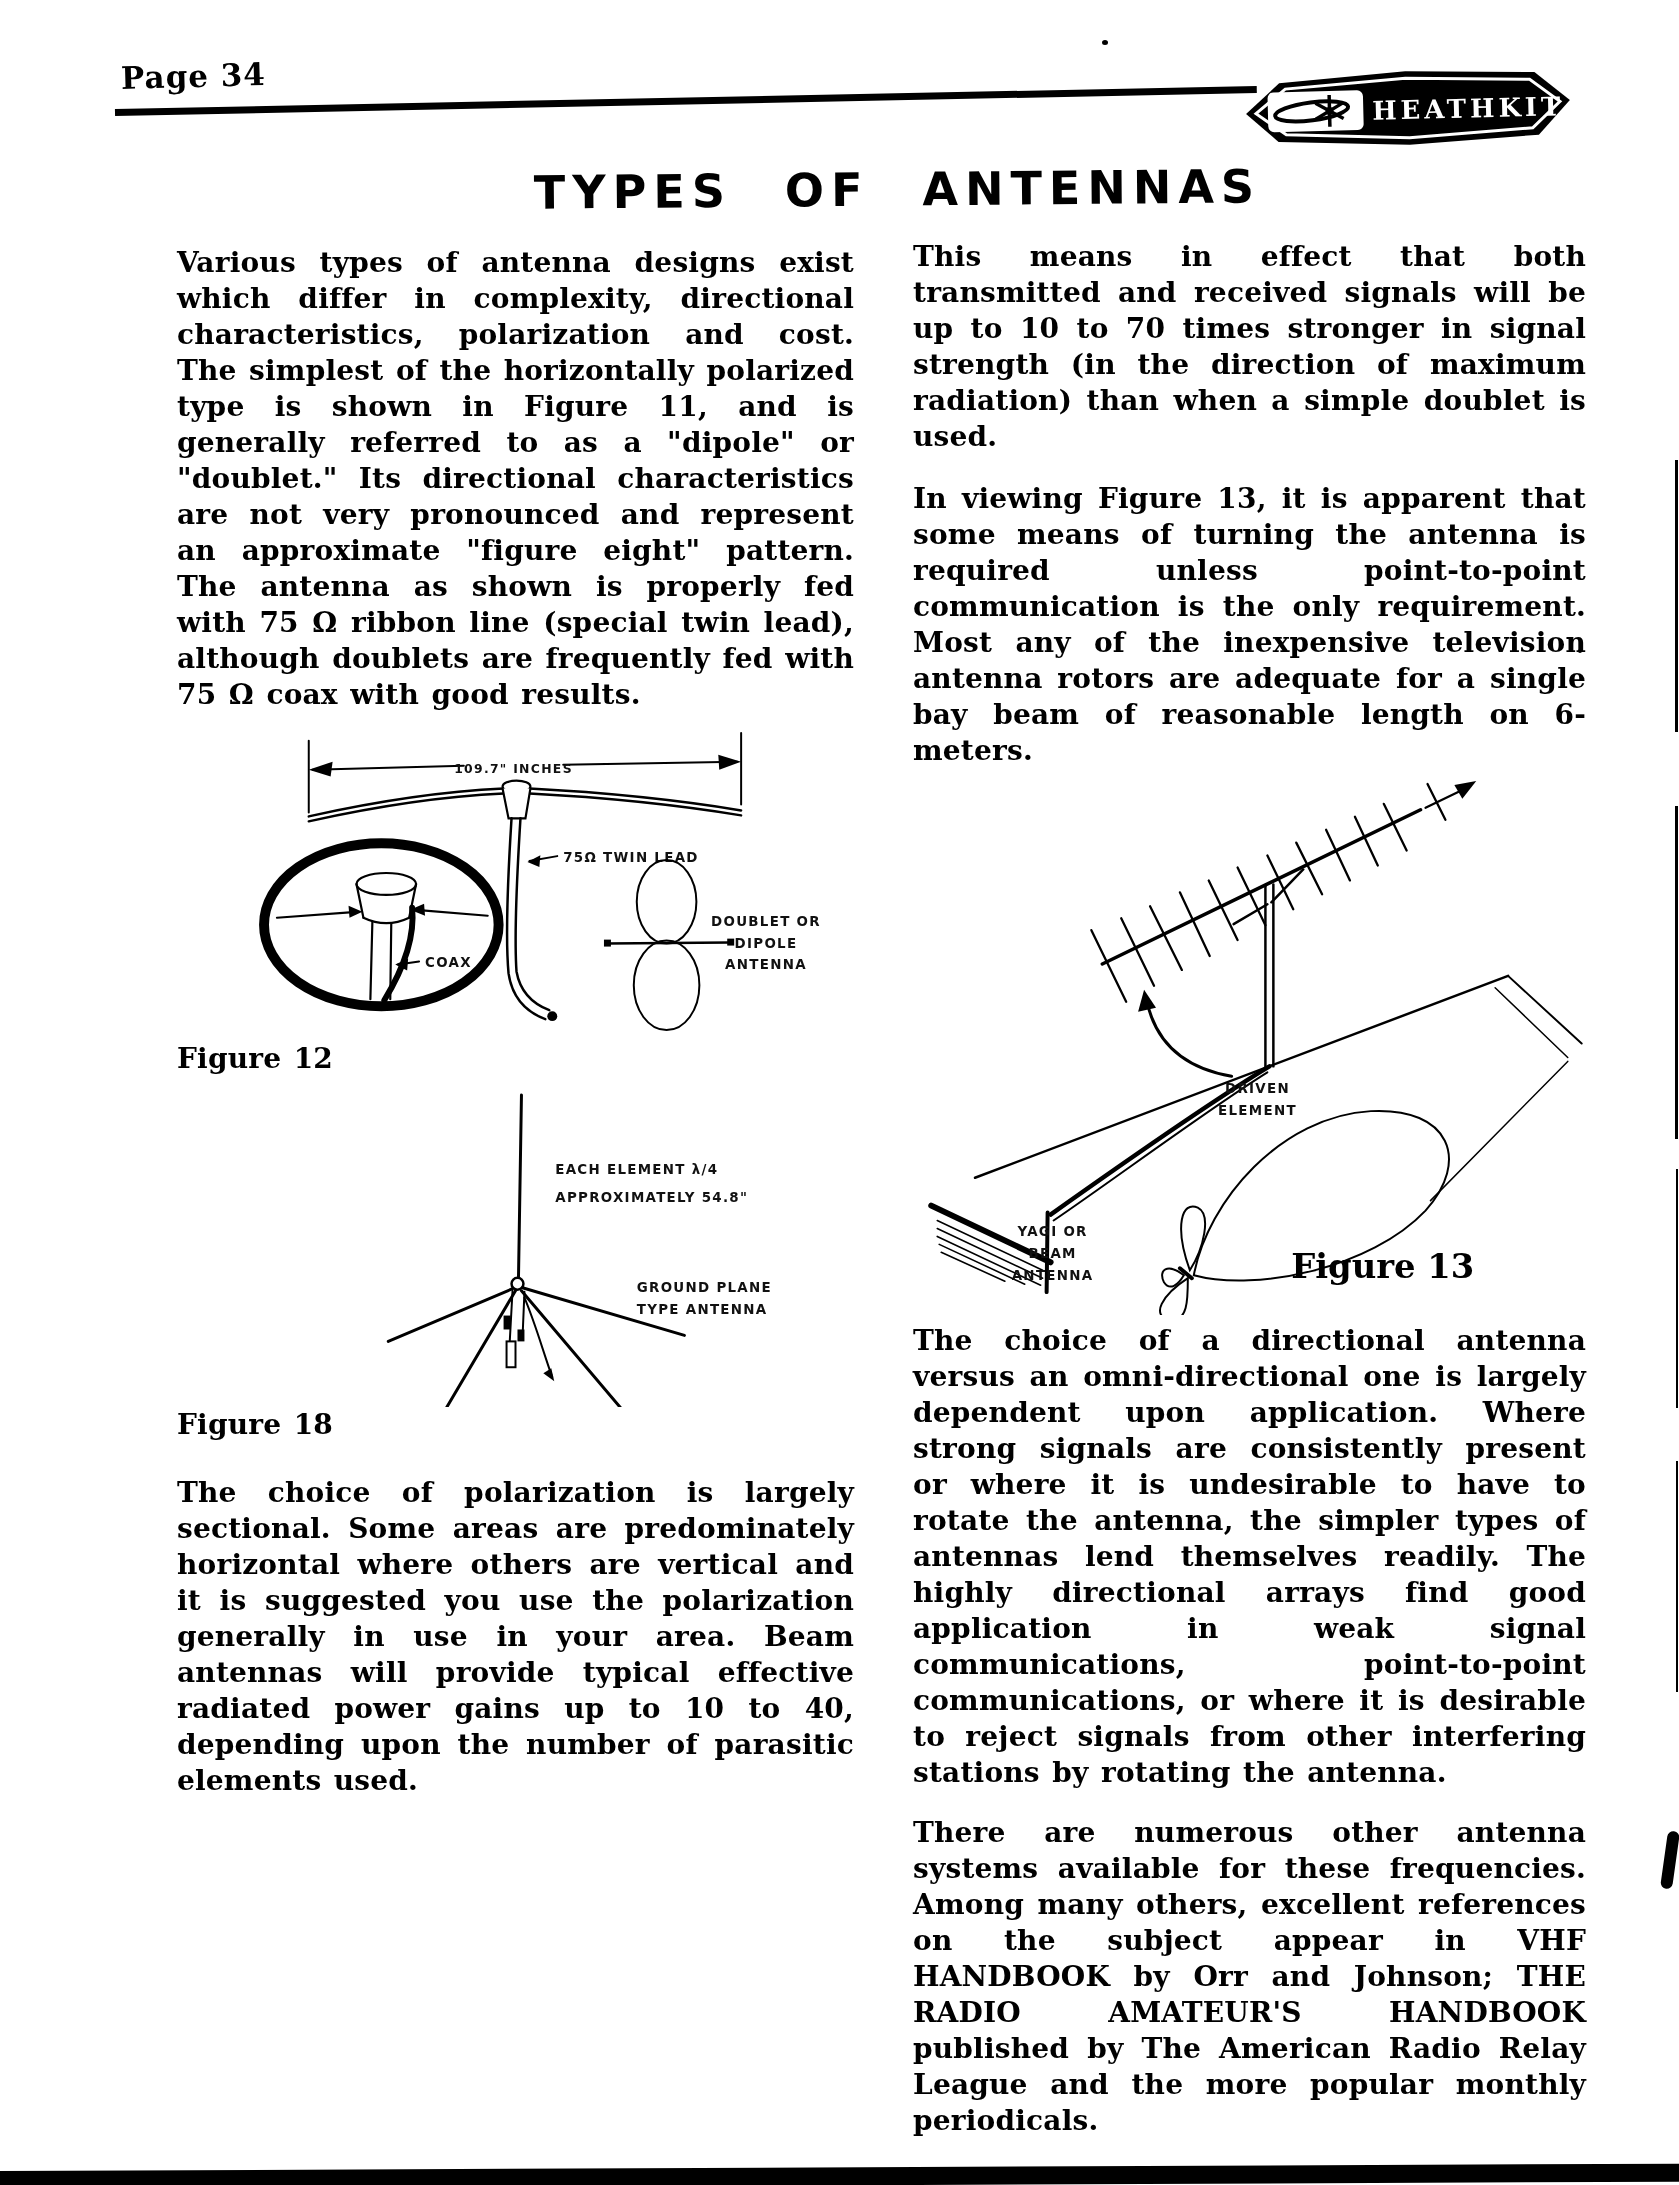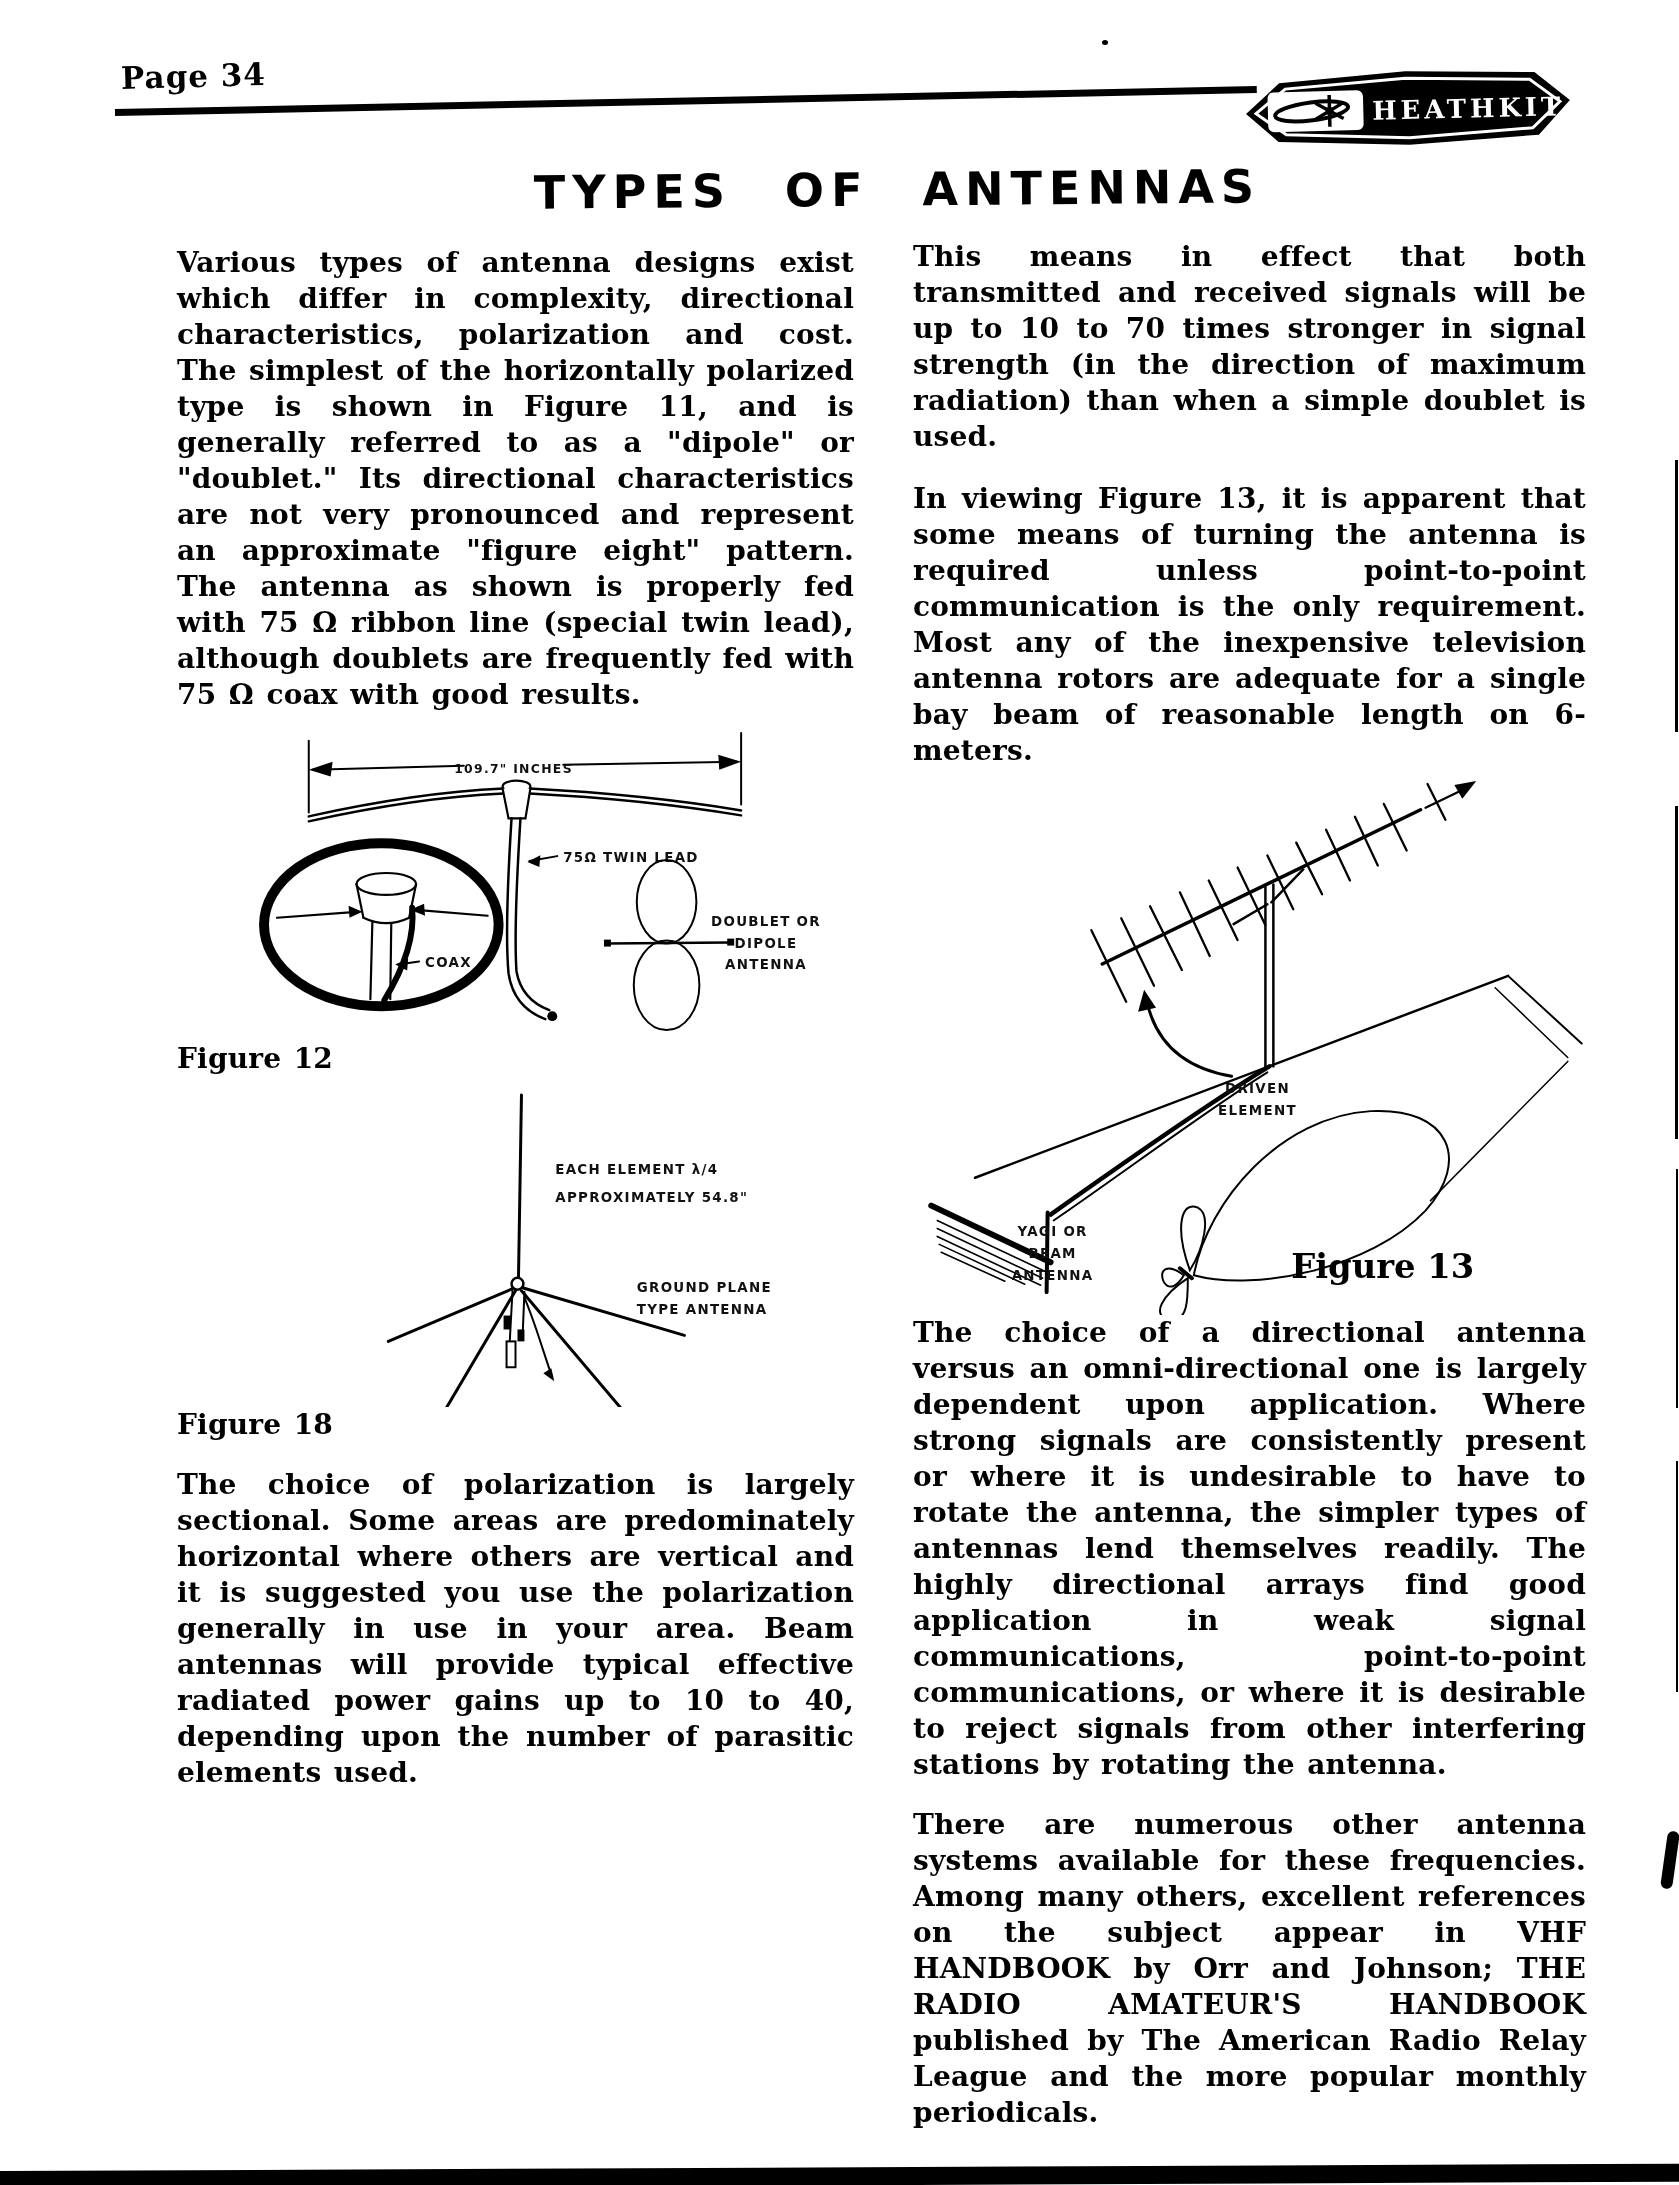--- a/index.html
+++ b/index.html
@@ -24,23 +24,23 @@
   }
   
   .col{position:absolute;top:0;}
   .col-left{left:177px;top:245px;width:677px;}
   .col-right{left:913px;top:239px;width:673px;}
   .col p{
     margin:0;text-align:justify;font-size:28px;line-height:36px;font-weight:700;
     letter-spacing:0.2px;word-spacing:2.5px;
   }
   .col-left p.p2{margin-top:12px;}
-  .col-left p.p3{margin-top:24px;}
+  .col-left p.p3{margin-top:32px;}
   .col-right p.p2{margin-top:26px;}
-  .col-right p.p3{margin-top:0px;}
+  .col-right p.p3{margin-top:8px;}
   .col-right p.p4{margin-top:24px;}
   .fig{display:block;}
   .fig-caption{
     text-align:center;font-size:33px;font-weight:700;line-height:42px;margin:0;
     font-family:"DejaVu Serif", serif;
   }
   svg.fig{stroke:#000;fill:none;}
   .fig-label{
     font-family:"DejaVu Sans", sans-serif;font-weight:700;font-size:13.5px;
     letter-spacing:1.3px;fill:#111;stroke:none;

